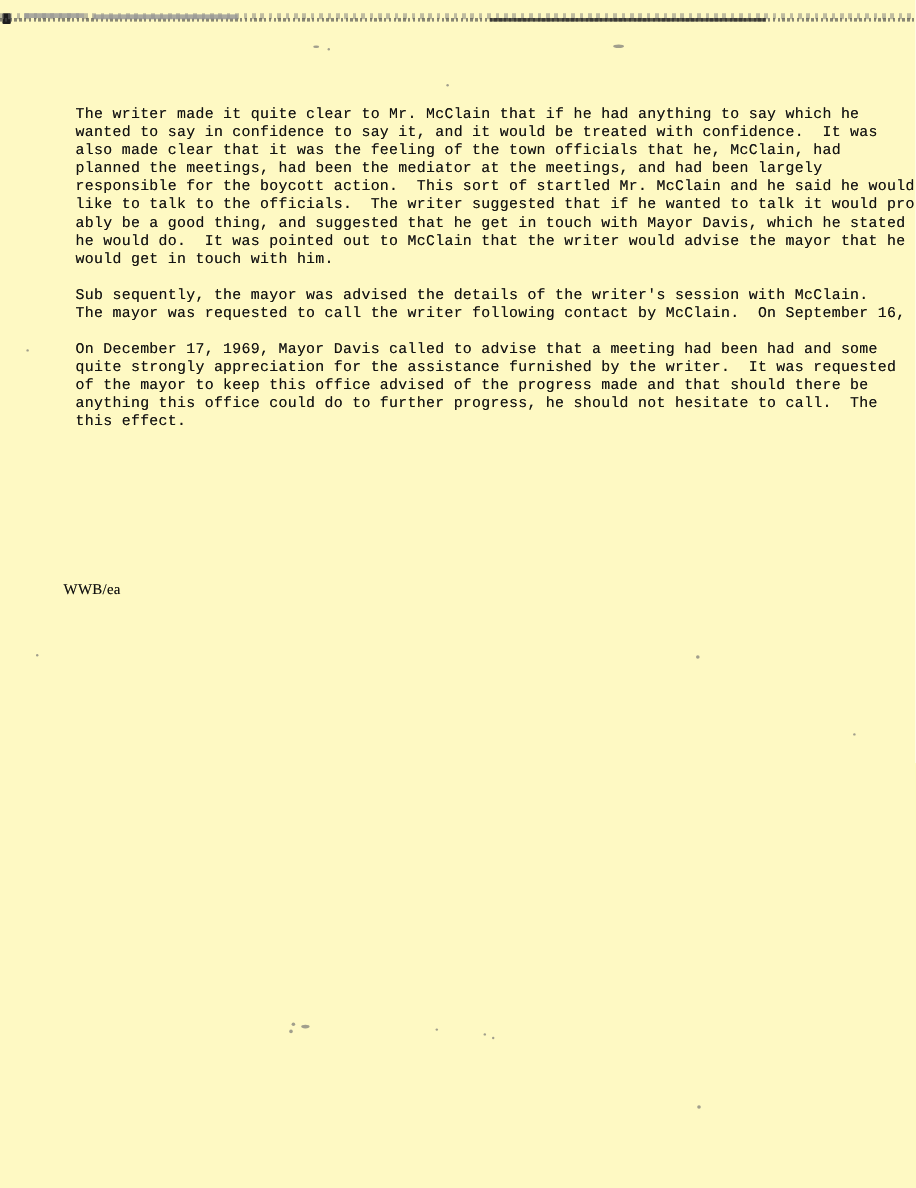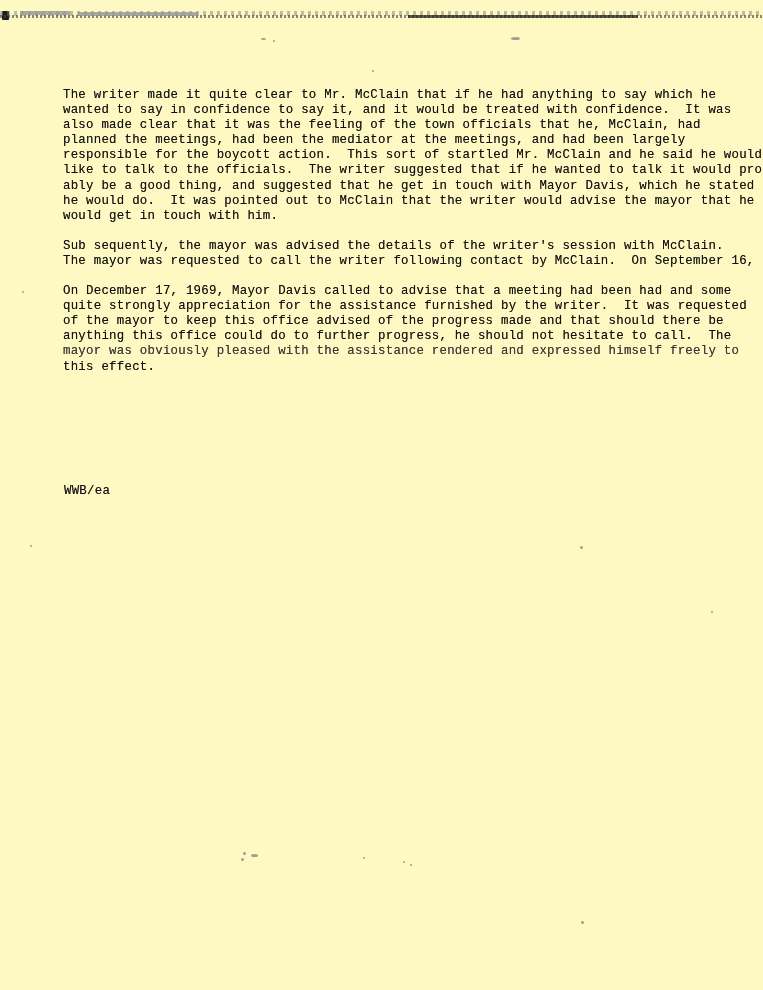--- a/index.html
+++ b/index.html
@@ -110,22 +110,23 @@
     height: 1px;
     background: rgba(90,90,90,0.55);
   }
   
   .tline.light {
     color: #3a3a3a;
   }
 
   #signature-block {
     position: absolute;
-    left: 64px;
+    left: 53px;
     top: 484px;
+    font-family: Liberation Serif, serif;
   }
   #signature-block .tline {
     font-size: 12.4px;
   }
 </style>
 </head>
 <body>
 
 <div id="page">
 
@@ -169,21 +170,20 @@
     <p class="para">
       <span class="tline">Sub sequently, the mayor was advised the details of the writer's session with McClain.</span>
       <span class="tline">The mayor was requested to call the writer following contact by McClain.  On September 16,</span>
     </p>
 
     <p class="para">
       <span class="tline">On December 17, 1969, Mayor Davis called to advise that a meeting had been had and some</span>
       <span class="tline">quite strongly appreciation for the assistance furnished by the writer.  It was requested</span>
       <span class="tline">of the mayor to keep this office advised of the progress made and that should there be</span>
       <span class="tline">anything this office could do to further progress, he should not hesitate to call.  The</span>
-      <span class="tline light">mayor was obviously pleased with the assistance rendered and expressed himself freely to</span>
       <span class="tline">this effect.</span>
     </p>
 
   </div>
 
   <div id="signature-block">
     <span class="tline">WWB/ea</span>
   </div>
 
 </div>

